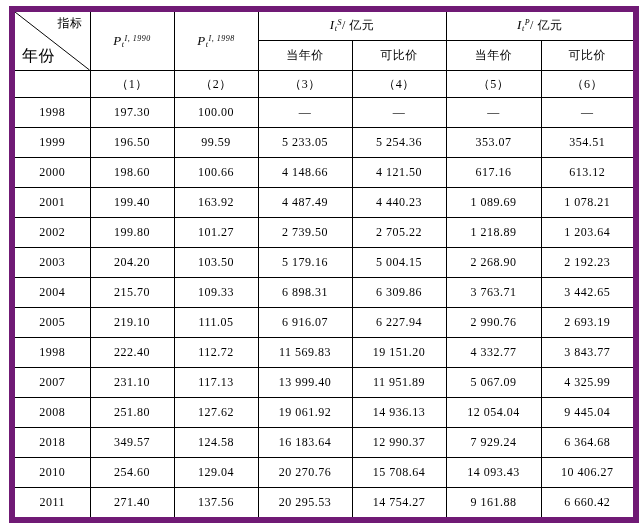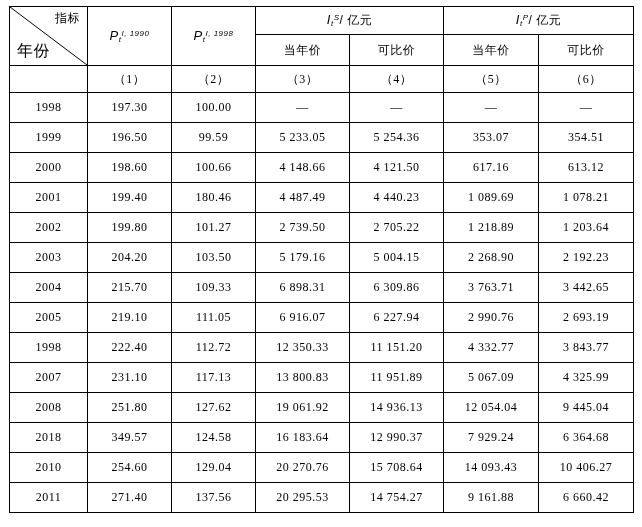--- a/index.html
+++ b/index.html
@@ -31,21 +31,21 @@
     font-weight: normal;
     text-align: center;
     vertical-align: middle;
     font-size: 12px;
     padding: 0;
     height: 29px;
     letter-spacing: 0.5px;
   }
   
   table.grid {
-    border: 1px solid #701a75;
+    border: 6px solid #701a75;
   }
   .corner-cell {
     position: relative;
     height: 58px !important;
     padding: 0 !important;
     overflow: hidden;
   }
   .corner-cell .diag {
     position: absolute;
     left: 0;
@@ -61,21 +61,21 @@
   }
   .corner-cell .lbl-bot {
     position: absolute;
     left: 7px;
     bottom: 3px;
     font-size: 16px;
   }
   .hdr-sym {
     font-size: 13px;
     font-style: italic;
-    font-family: Liberation Sans, sans-serif;
+    font-family: Liberation Serif, serif;
   }
   .hdr-sym sub {
     font-size: 8px;
     font-style: italic;
     vertical-align: -0.25em;
   }
   .hdr-sym sup {
     font-size: 8px;
     font-style: italic;
     vertical-align: 0.55em;
@@ -196,21 +196,21 @@
         <td class="num">198.60</td>
         <td class="num">100.66</td>
         <td class="num">4 148.66</td>
         <td class="num">4 121.50</td>
         <td class="num">617.16</td>
         <td class="num">613.12</td>
       </tr>
       <tr>
         <td class="rowlabel">2001</td>
         <td class="num">199.40</td>
-        <td class="num">180.46</td>
+        <td class="num">163.92</td>
         <td class="num">4 487.49</td>
         <td class="num">4 440.23</td>
         <td class="num">1 089.69</td>
         <td class="num">1 078.21</td>
       </tr>
       <tr>
         <td class="rowlabel">2002</td>
         <td class="num">199.80</td>
         <td class="num">101.27</td>
         <td class="num">2 739.50</td>
@@ -242,30 +242,30 @@
         <td class="num">111.05</td>
         <td class="num">6 916.07</td>
         <td class="num">6 227.94</td>
         <td class="num">2 990.76</td>
         <td class="num">2 693.19</td>
       </tr>
       <tr>
         <td class="rowlabel">1998</td>
         <td class="num">222.40</td>
         <td class="num">112.72</td>
-        <td class="num">12 350.33</td>
-        <td class="num">11 151.20</td>
+        <td class="num">11 569.83</td>
+        <td class="num">19 151.20</td>
         <td class="num">4 332.77</td>
         <td class="num">3 843.77</td>
       </tr>
       <tr>
         <td class="rowlabel">2007</td>
         <td class="num">231.10</td>
         <td class="num">117.13</td>
-        <td class="num">13 800.83</td>
+        <td class="num">13 999.40</td>
         <td class="num">11 951.89</td>
         <td class="num">5 067.09</td>
         <td class="num">4 325.99</td>
       </tr>
       <tr>
         <td class="rowlabel">2008</td>
         <td class="num">251.80</td>
         <td class="num">127.62</td>
         <td class="num">19 061.92</td>
         <td class="num">14 936.13</td>

